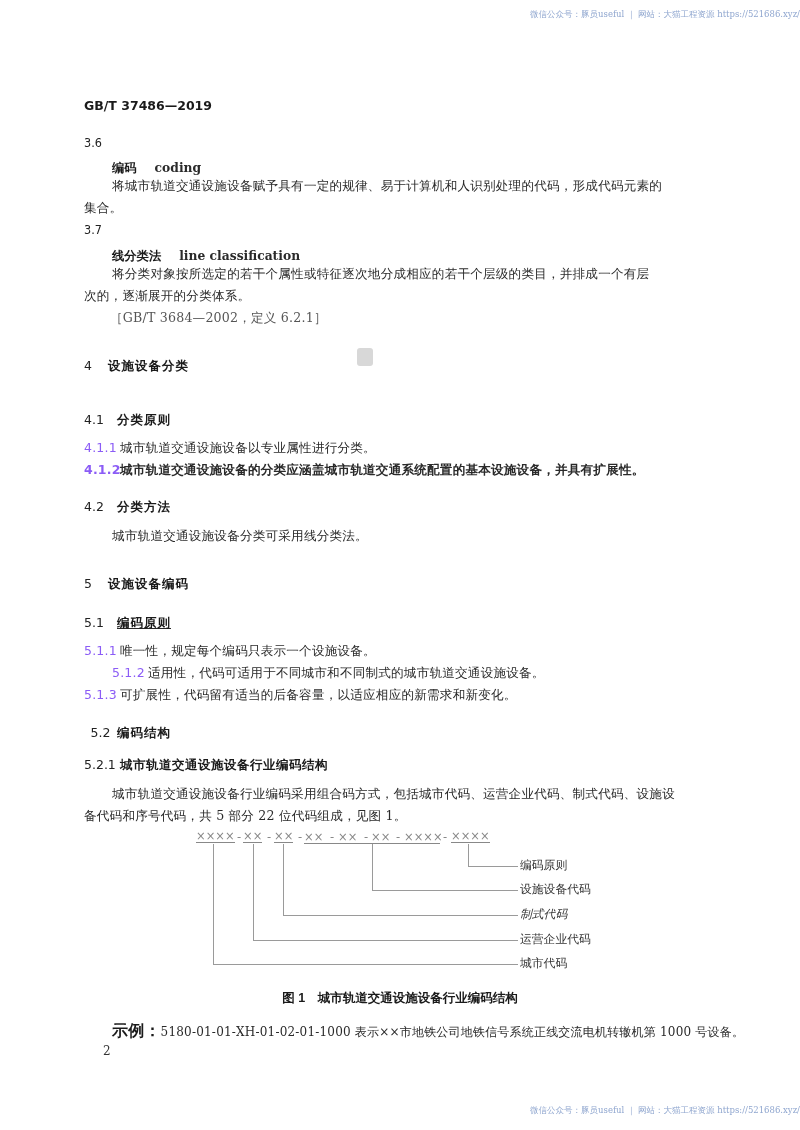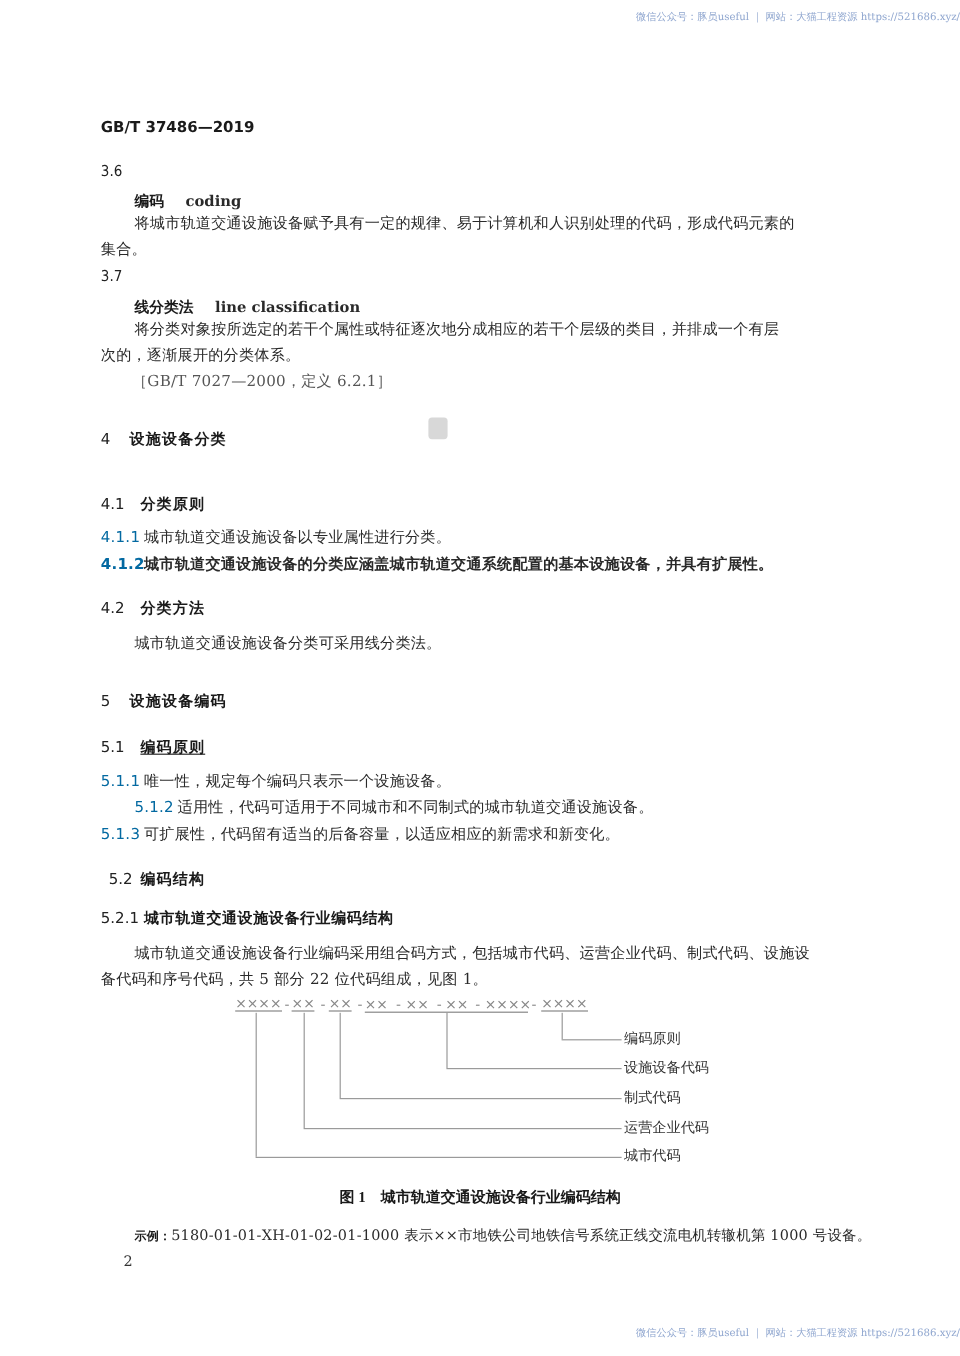--- a/index.html
+++ b/index.html
@@ -7,27 +7,27 @@
          font-family:"DejaVu Serif","Liberation Serif",serif; color:#2a2a2a; }
   .abs { position:absolute; white-space:nowrap; }
   .wm { font-size:8.5px; color:#8fa6cf; left:0; width:800px; text-align:right; font-family:"DejaVu Serif",serif; }
   .std { font-family:"DejaVu Sans",sans-serif; font-weight:bold; font-size:12.5px; color:#1a1a1a; }
   .num { font-family:"DejaVu Sans Condensed","DejaVu Sans",sans-serif; font-size:12.5px; color:#222; }
   .body { font-size:12.6px; color:#2a2a2a; letter-spacing:0.2px; }
   .term { font-family:"DejaVu Sans",sans-serif; font-weight:bold; font-size:12.3px; color:#1a1a1a; }
   .term-en { font-family:"DejaVu Serif",serif; font-weight:bold; font-size:12.3px; }
   .h { font-family:"DejaVu Sans",sans-serif; font-weight:bold; font-size:12.5px; color:#1a1a1a; letter-spacing:1px;}
   .hnum { font-family:"DejaVu Sans",sans-serif; font-size:12.5px; color:#222; display:inline-block; }
-  .item-num { font-family:"DejaVu Sans",sans-serif; font-size:12.5px; color:#0369a1; display:inline-block; width:36px; }
+  .item-num { font-family:"DejaVu Sans",sans-serif; font-size:12.5px; color:#8b5cf6; display:inline-block; width:36px; }
   .grey-sq { position:absolute; left:357px; top:348px; width:16px; height:18px; background:#d8d8d8; border-radius:3px; }
   .diagram-line { position:absolute; background:#9a9a9a; }
   .code-part { position:absolute; font-family:"DejaVu Sans",sans-serif; font-size:11.5px; color:#888; top:830px; }
   .code-u { border-bottom:1px solid #888; padding-bottom:0; line-height:12px; }
   .dlabel { font-size:11.8px; color:#333; }
-  .caption { font-family:Liberation Serif, serif; font-weight:bold; font-size:12.5px; color:#1a1a1a; }
+  .caption { font-family:Liberation Sans, sans-serif; font-weight:bold; font-size:12.5px; color:#1a1a1a; }
   .page-no { font-size:12px; color:#333; }
 </style>
 </head>
 <body>
 
 <div class="abs wm" style="top:9px;">微信公众号：豚员useful ｜ 网站：大猫工程资源 https://521686.xyz/</div>
 
 <div class="abs std" style="left:84px; top:98px;">GB/T 37486—2019</div>
 
 <div class="abs num" style="left:84px; top:135px;">3.6</div>
@@ -36,21 +36,21 @@
 </div>
 <div class="abs body" style="left:112px; top:178px;text-align:right;">将城市轨道交通设施设备赋予具有一定的规律、易于计算机和人识别处理的代码，形成代码元素的</div>
 <div class="abs body" style="left:84px; top:200px;">集合。</div>
 
 <div class="abs num" style="left:84px; top:222px;">3.7</div>
 <div class="abs" style="left:112px; top:245px;">
   <span class="term">线分类法</span><span style="display:inline-block;width:18px;"></span><span class="term-en">line classification</span>
 </div>
 <div class="abs body" style="left:112px; top:266px;">将分类对象按所选定的若干个属性或特征逐次地分成相应的若干个层级的类目，并排成一个有层</div>
 <div class="abs body" style="left:84px; top:288px;">次的，逐渐展开的分类体系。</div>
-<div class="abs body" style="left:110px; top:310px; color:#555;">［GB/T 7027—2000，定义 6.2.1］</div>
+<div class="abs body" style="left:110px; top:310px; color:#555;">［GB/T 3684—2002，定义 6.2.1］</div>
 
 <div class="abs" style="left:84px; top:355px;">
   <span class="hnum" style="width:24px;">4</span><span class="h">设施设备分类</span>
 </div>
 <div class="grey-sq"></div>
 
 <div class="abs" style="left:84px; top:409px;">
   <span class="hnum" style="width:33px;">4.1</span><span class="h">分类原则</span>
 </div>
 <div class="abs body" style="left:84px; top:440px;">
@@ -116,26 +116,26 @@
   <div class="diagram-line" style="left:283px; top:915px; width:235px; height:1px;"></div>
 
   <div class="diagram-line" style="left:253px; top:844px; width:1px; height:96px;"></div>
   <div class="diagram-line" style="left:253px; top:940px; width:265px; height:1px;"></div>
 
   <div class="diagram-line" style="left:213px; top:844px; width:1px; height:120px;"></div>
   <div class="diagram-line" style="left:213px; top:964px; width:305px; height:1px;"></div>
 
   <div class="abs dlabel" style="left:520px; top:858px;">编码原则</div>
   <div class="abs dlabel" style="left:520px; top:882px;">设施设备代码</div>
-  <div class="abs dlabel" style="left:520px; top:907px;">制式代码</div>
+  <div class="abs dlabel" style="left:520px; top:907px;font-style:italic;">制式代码</div>
   <div class="abs dlabel" style="left:520px; top:932px;">运营企业代码</div>
   <div class="abs dlabel" style="left:520px; top:956px;">城市代码</div>
 </div>
 
 <div class="abs caption" style="left:0; width:800px; text-align:center; top:990px;">图 1　城市轨道交通设施设备行业编码结构</div>
 
 <div class="abs body" style="left:112px; top:1021px; font-size:12px;">
-  <span class="term" style="font-size:10px;">示例：</span><span>5180-01-01-XH-01-02-01-1000 表示××市地铁公司地铁信号系统正线交流电机转辙机第 1000 号设备。</span>
+  <span class="term" style="font-size:16px;">示例：</span><span>5180-01-01-XH-01-02-01-1000 表示××市地铁公司地铁信号系统正线交流电机转辙机第 1000 号设备。</span>
 </div>
 
 <div class="abs page-no" style="left:103px; top:1044px;">2</div>
 
 <div class="abs wm" style="top:1105px;">微信公众号：豚员useful ｜ 网站：大猫工程资源 https://521686.xyz/</div>
 
 </body></html>

